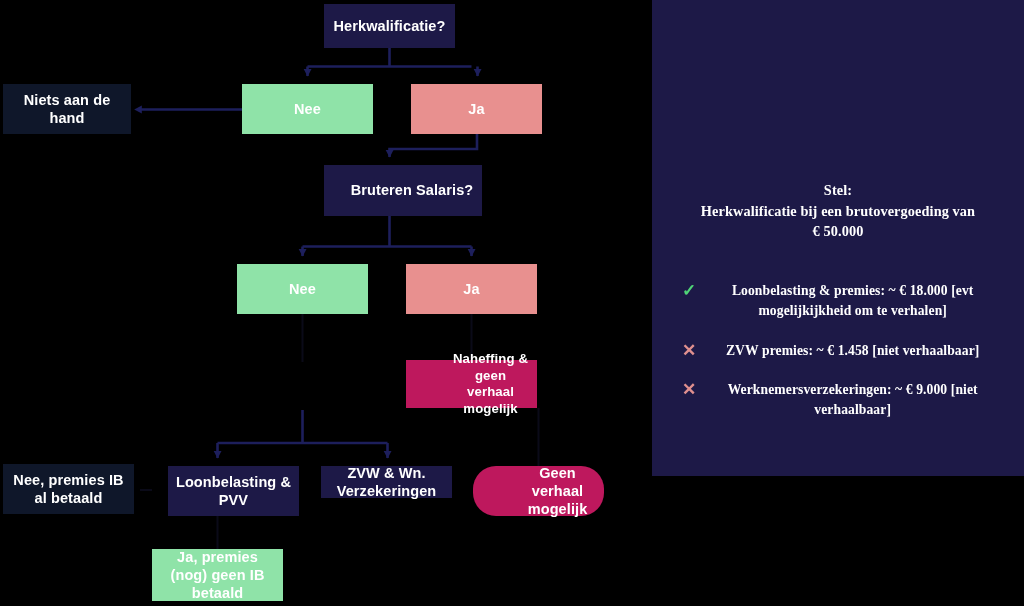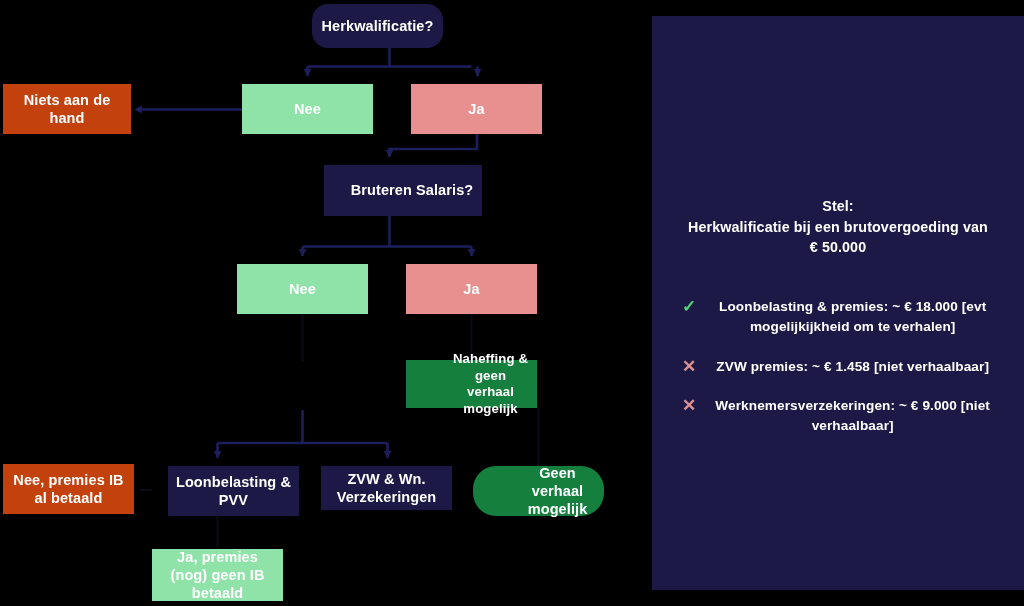--- a/index.html
+++ b/index.html
@@ -42,32 +42,33 @@
     color: #ffffff;
     font-weight: bold;
     font-size: 14.5px;
     line-height: 1.25;
     letter-spacing: .1px;
     padding: 2px 6px;
     z-index: 2;
   }
   .node.navy   { background: #1d1947; }
   .node.green  { background: #8fe3a8; }
-  .node.bgreen { background: #c2410c; }
+  .node.bgreen { background: #0f172a; }
   .node.salmon { background: #e8908f; }
-  .node.red    { background: #15803d; padding-left: 44px; }
+  .node.red    { background: #be185d; padding-left: 44px; }
 
   
   #panel {
     position: absolute;
-    left: 652px; top: 16px;
+    left: 652px; top: 0;
     width: 372px;
-    height: 574px;
+    height: 476px;
     background: #1d1947;
     color: #ffffff;
+    font-family: Liberation Serif, serif;
   }
   #panel-stel {
     position: absolute;
     left: 12px;
     top: 180px;
     width: 348px;
     text-align: center;
     font-weight: bold;
     font-size: 14.3px;
     line-height: 1.45;
@@ -136,31 +137,31 @@
       <path d="M387.5 443 L387.5 458" marker-end="url(#arr)"></path>
 
       <path d="M217.5 516 L217.5 549" stroke="#0a0a18" stroke-width="2"></path>
 
       <path d="M538.5 408 L538.5 466" stroke="#0a0a18" stroke-width="2"></path>
 
       <path d="M140 490 L152 490" stroke="#0a0a18" stroke-width="2"></path>
     </g>
   </svg>
 
-  <div class="node navy" style="left:312px;top:4px;width:131px;height:44px;border-radius:16px;">Herkwalificatie?</div>
+  <div class="node navy" style="left:324px;top:4px;width:131px;height:44px;">Herkwalificatie?</div>
   <div class="node green" style="left:242px;top:84px;width:131px;height:50px;">Nee</div>
   <div class="node salmon" style="left:411px;top:84px;width:131px;height:50px;">Ja</div>
   <div class="node bgreen" style="left:3px;top:84px;width:128px;height:50px;">Niets aan de hand</div>
   <div class="node navy" style="left:324px;top:165px;width:158px;height:51px;padding-left:24px;">Bruteren Salaris?</div>
   <div class="node green" style="left:237px;top:264px;width:131px;height:50px;">Nee</div>
   <div class="node salmon" style="left:406px;top:264px;width:131px;height:50px;">Ja</div>
   <div class="node red" style="left:406px;top:360px;width:131px;height:48px;font-size:13.2px;">Naheffing &amp; geen verhaal mogelijk</div>
   <div class="node bgreen" style="left:3px;top:464px;width:131px;height:50px;">Nee, premies IB al betaald</div>
   <div class="node navy" style="left:152px;top:466px;width:131px;height:50px;margin-left:16px;">Loonbelasting &amp; PVV</div>
-  <div class="node navy" style="left:321px;top:466px;width:131px;height:44px;">ZVW &amp; Wn. Verzekeringen</div>
+  <div class="node navy" style="left:321px;top:466px;width:131px;height:32px;">ZVW &amp; Wn. Verzekeringen</div>
   <div class="node red" style="left:473px;top:466px;width:131px;height:50px;border-radius:23px;">Geen verhaal mogelijk</div>
   <div class="node green" style="left:152px;top:549px;width:131px;height:52px;">Ja, premies (nog) geen IB betaald</div>
 </div>
 
 <div id="panel">
 
   <div id="panel-stel" style="white-space:pre-line;">Stel:
 Herkwalificatie bij een brutovergoeding van
 € 50.000</div>
 

